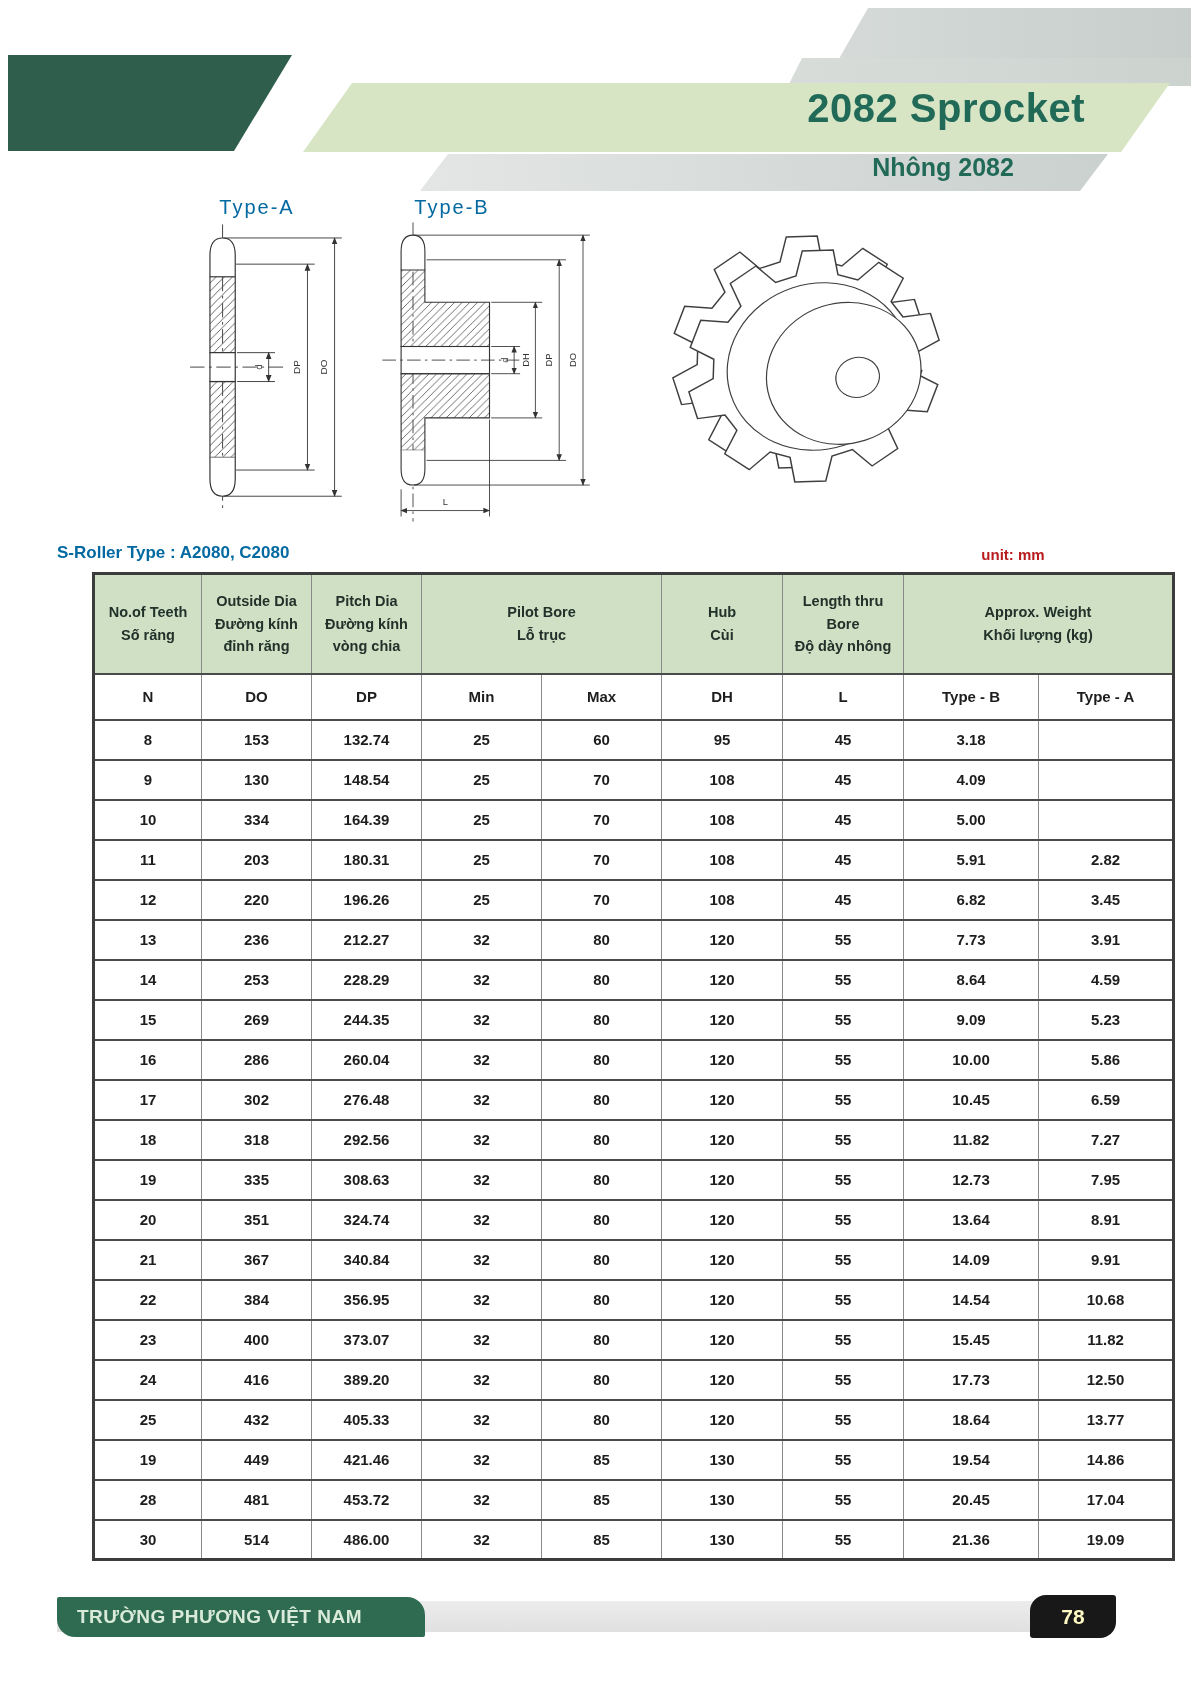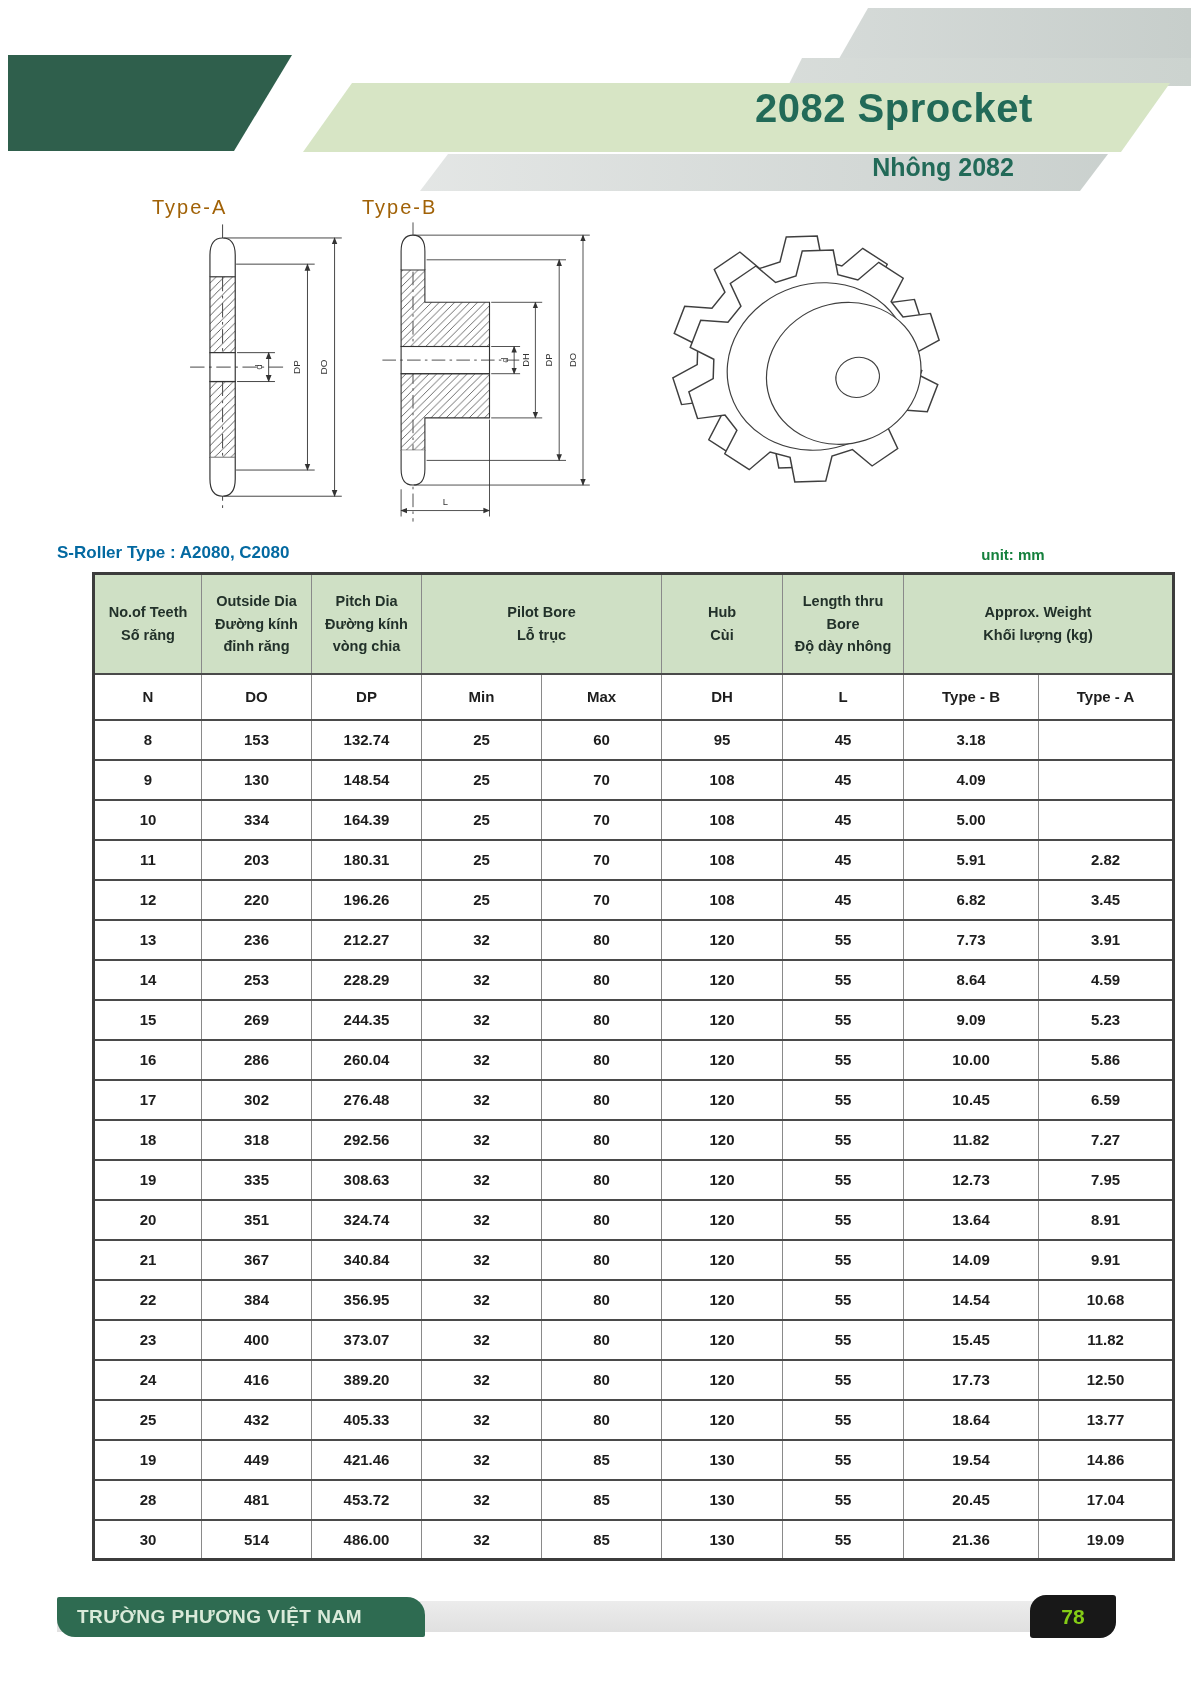--- a/index.html
+++ b/index.html
@@ -13,40 +13,40 @@
   .rb-gray-top    { clip-path:polygon(868px 8px, 1191px 8px, 1191px 64px, 836px 64px);
                     background:linear-gradient(90deg,#f7f7f7 0%,#c7cecb 100%); }
   .rb-gray-mid    { clip-path:polygon(802px 58px, 1191px 58px, 1191px 86px, 788px 86px);
                     background:linear-gradient(90deg,#efefef 0%,#ccd3cf 100%); }
   .rb-green-light { clip-path:polygon(352px 83px, 1170px 83px, 1121px 152px, 303px 152px);
                     background:#d7e5c5; }
   .rb-green-dark  { clip-path:polygon(8px 55px, 292px 55px, 234px 151px, 8px 151px);
                     background:#2f5f4c; }
   .rb-gray-nhong  { clip-path:polygon(448px 154px, 1108px 154px, 1080px 191px, 420px 191px);
                     background:linear-gradient(90deg,#f3f3f3 0%,#c7cecb 100%); }
-  .hdr-title { position:absolute; left:755px; top:86px; width:330px; text-align:left;
+  .hdr-title { position:absolute; left:755px; top:86px; width:330px; text-align:right;
                font-size:40px; font-weight:800; letter-spacing:0.5px; color:#226a58; }
   .hdr-sub   { position:absolute; left:838px; top:153px; width:210px; text-align:center;
                font-size:25px; font-weight:800; color:#226a58; }
 
   
   .drawing { position:absolute; }
-  .drw-label { font-size:20px; color:#a16207; letter-spacing:2px; font-weight:500; }
+  .drw-label { font-size:20px; color:#0369a1; letter-spacing:2px; text-align:center; font-weight:500; }
   .dA { left:152px; top:196px; width:230px; }
   .dA .drw-label { width:210px; }
   .dB { left:362px; top:196px; width:285px; }
   .dB .drw-label { width:180px; }
   .dIso { left:642px; top:212px; }
   svg { display:block; }
   svg text { font-family:"Liberation Sans", sans-serif; }
 
   
   .roller-note { position:absolute; left:57px; top:543px; font-size:17px; font-weight:bold; color:#0369a1; }
   .unit-note   { position:absolute; left:953px; top:546px; width:120px; text-align:center;
-                 font-size:15px; font-weight:bold; color:#15803d; }
+                 font-size:15px; font-weight:bold; color:#b91c1c; }
 
   
   .spec-wrap { position:absolute; left:55px; top:572px; }
   table.spec { width:1080px; border-collapse:collapse; table-layout:fixed;
                border:3px solid #3c3c3c;margin-left:37px; }
   table.spec th, table.spec td {
       border-left:1px solid #8a8a8a; border-right:1px solid #8a8a8a;
       border-top:2px solid #4a4a4a; border-bottom:2px solid #4a4a4a;
       text-align:center; vertical-align:middle; }
   tr.gh th { background:#cfe0c5; height:100px; font-size:14.5px; font-weight:bold; color:#22312a;
@@ -56,21 +56,21 @@
 
   
   .ft-gray  { position:absolute; left:57px; top:1601px; width:1046px; height:31px;
               background:linear-gradient(180deg,#ececec,#e0e0e0); border-radius:0 12px 12px 0; }
   .ft-green { position:absolute; left:57px; top:1597px; width:368px; height:40px;
               background:#2e6b51; border-radius:2px 18px 2px 18px;
               color:#d9ead9; font-size:19px; font-weight:bold; letter-spacing:0.5px;
               line-height:40px; padding-left:20px; }
   .ft-page  { position:absolute; left:1030px; top:1595px; width:86px; height:43px;
               background:#181818; border-radius:16px 3px 16px 3px;
-              color:#84cc16; font-size:21px; font-weight:bold; text-align:center; line-height:43px; }
+              color:#fef9c3; font-size:21px; font-weight:bold; text-align:center; line-height:43px; }
 </style>
 </head>
 <body>
 
 <div class="page">
 
   <div class="hdr">
     <div class="rb rb-gray-top"></div>
     <div class="rb rb-gray-mid"></div>
     <div class="rb rb-green-light"></div>

